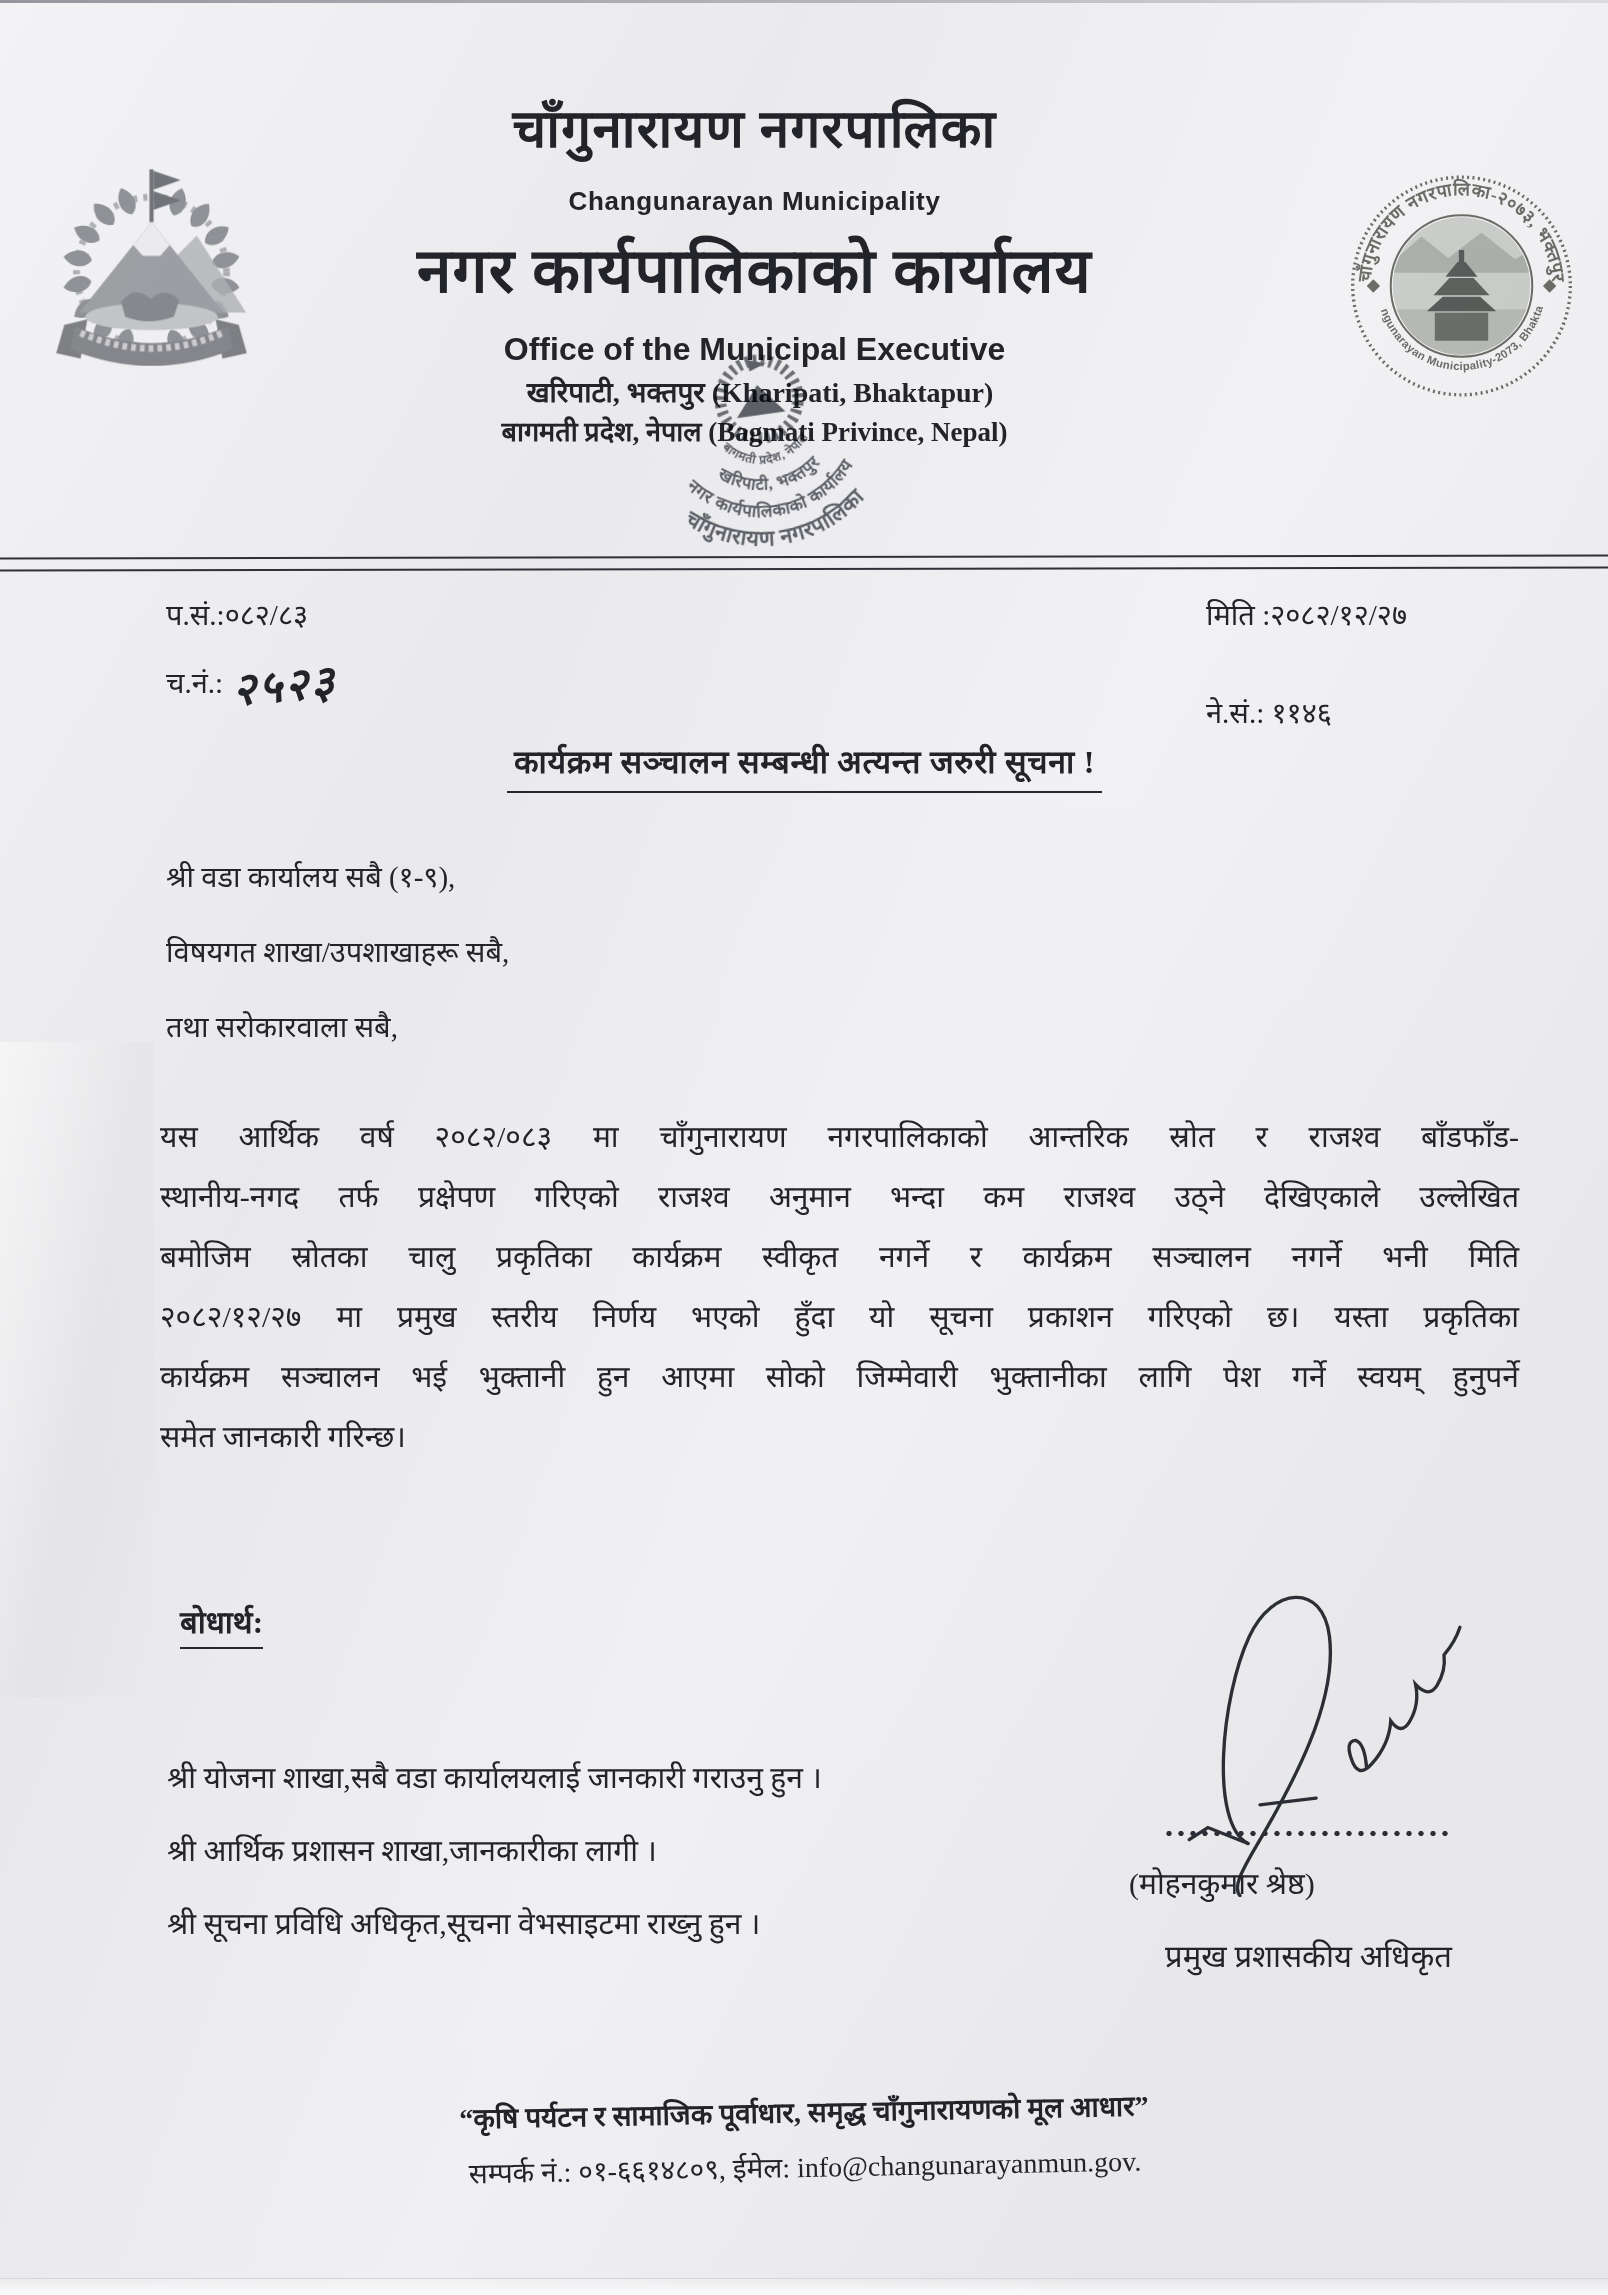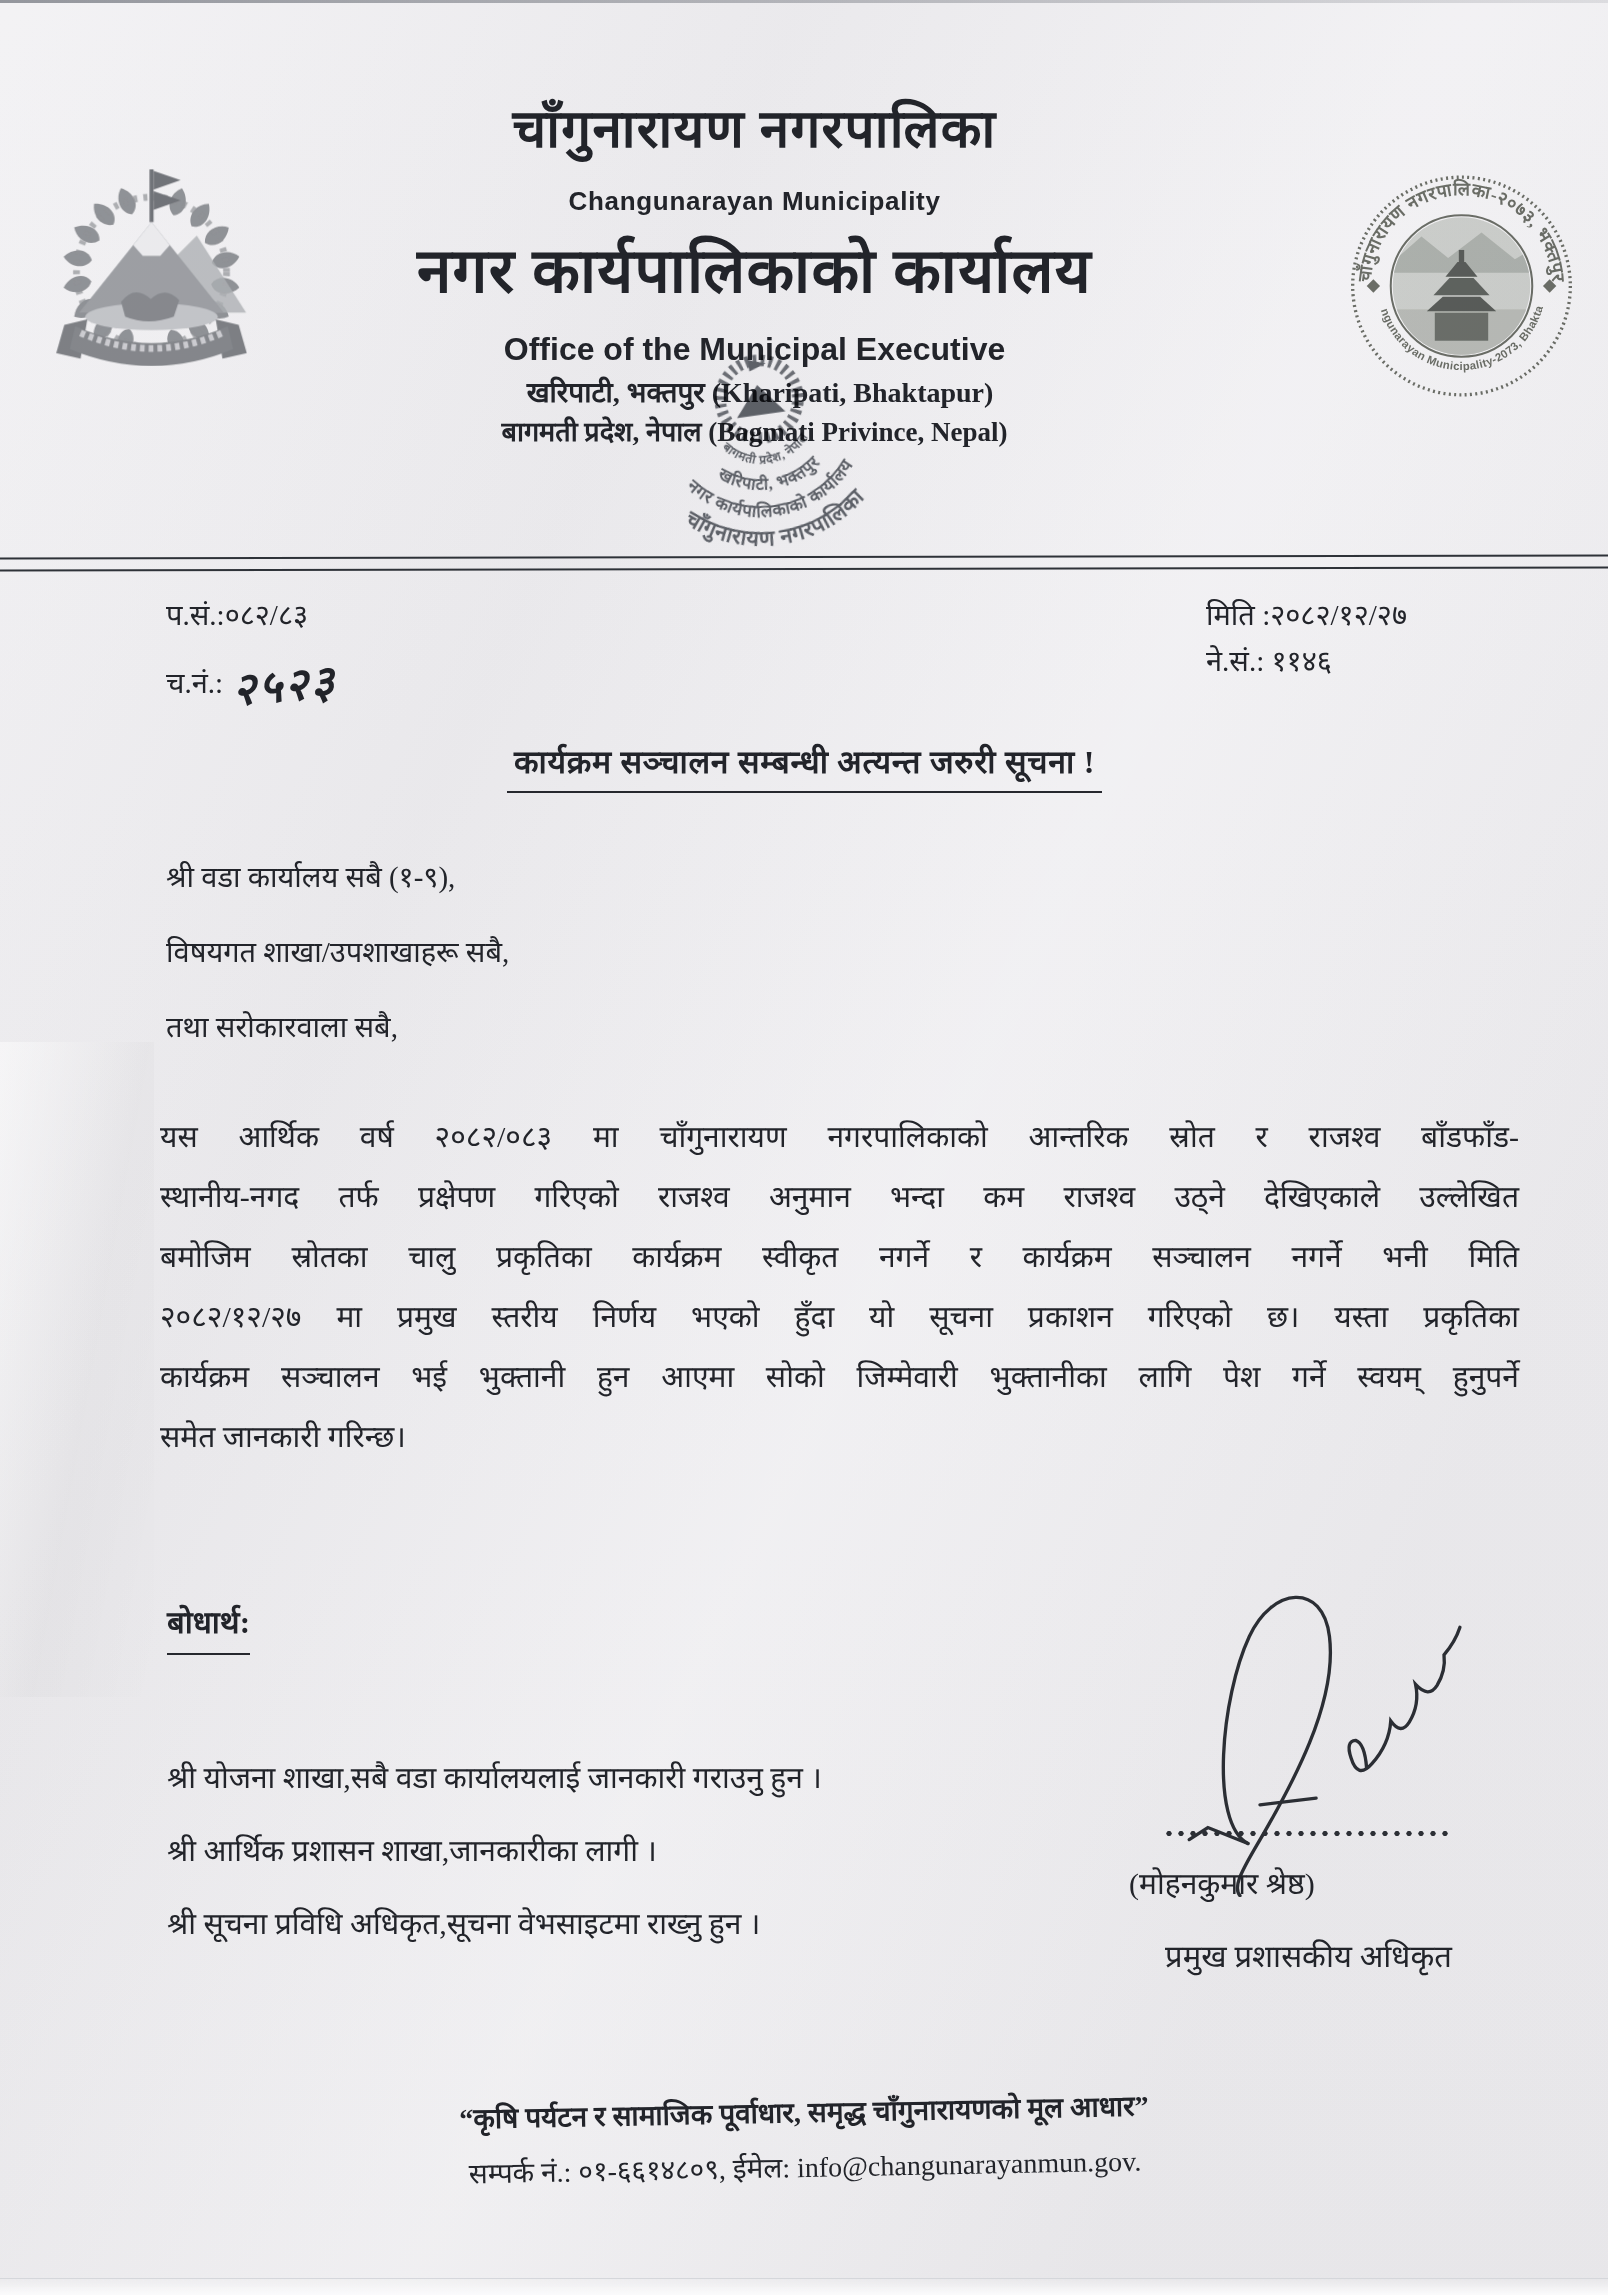--- a/index.html
+++ b/index.html
@@ -38,38 +38,38 @@
 
   .rule1{position:absolute;left:0;right:0;top:556px;border-top:2px solid #2e3238;transform:rotate(-.1deg);}
   .rule2{position:absolute;left:0;right:0;top:568px;border-top:2px solid #2e3238;transform:rotate(-.1deg);}
 
   
   .ps{position:absolute;left:166px;top:594px;font-size:29px;}
   .chn{position:absolute;left:166px;top:653px;font-size:29px;}
   .chn-value{display:inline-block;font-size:45px;font-weight:700;font-style:italic;
              transform:rotate(-5deg);margin-left:9.4px;vertical-align:-8px;letter-spacing:2.7px;}
   .miti{position:absolute;left:1206px;top:594px;font-size:29px;}
-  .nes{position:absolute;left:1206px;top:640px;font-size:29px;text-align:center;}
+  .nes{position:absolute;left:1206px;top:692px;font-size:29px;text-align:center;}
 
   
   .subject{position:absolute;left:0;right:0;top:739px;text-align:center;}
   .subject span{display:inline-block;font-size:32px;font-weight:700;letter-spacing:0.7px;
     border-bottom:2.7px solid #26282e;padding:0 6.7px 9.4px;}
 
   
   .recipients{position:absolute;left:166px;top:840px;font-size:29px;line-height:75px;}
 
   
   .body-block{position:absolute;left:160px;width:1359px;top:1107px;font-size:30px;line-height:60px;}
   .body-line{text-align:justify;text-align-last:justify;}
   .body-line.last{text-align-last:left;}
 
   
   .cc-head{position:absolute;left:167px;top:1600px;font-size:31px;font-weight:700;}
-  .cc-head span{border-bottom:2.7px solid #26282e;padding-bottom:13px;}
+  .cc-head span{border-bottom:2.7px solid #26282e;padding-bottom:7px;margin-left:13px;}
   .cc-items{position:absolute;left:167px;top:1741px;font-size:30px;line-height:73px;}
 
   
   .sig-svg{position:absolute;left:1109px;top:1563px;width:481px;height:334px;}
   .dotted-line{position:absolute;left:1163px;top:1829px;width:289px;height:9.4px;
     background-image:radial-gradient(circle,#2c2f35 2.4px, transparent 2.9px);
     background-size:12px 9.4px;background-repeat:repeat-x;background-position:left center;}
   .sig-name{position:absolute;left:1129px;width:361px;top:1862px;text-align:left;font-size:30px;}
   .sig-role{position:absolute;left:1095px;width:427px;top:1934px;text-align:center;font-size:31px;}
 

